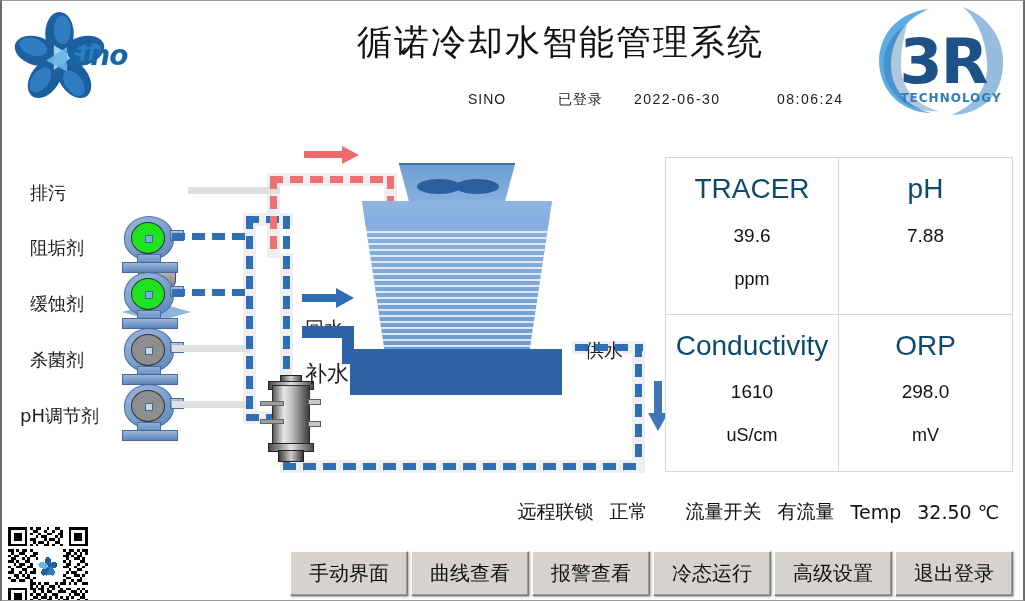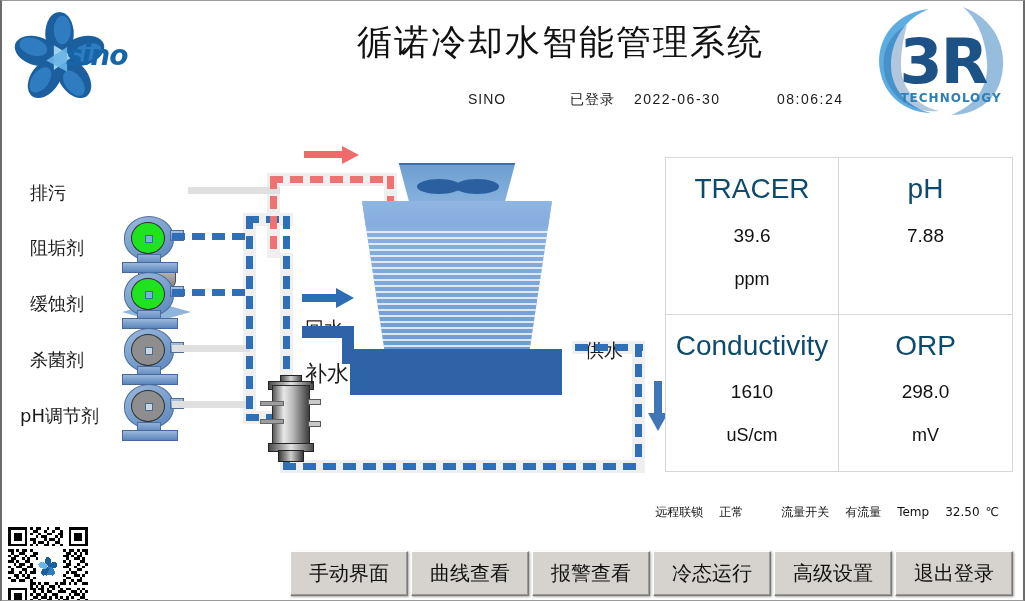--- a/index.html
+++ b/index.html
@@ -13,21 +13,21 @@
 
   
   #header{position:absolute;left:0;top:0;width:100%;height:122px;}
   #title{
     position:absolute;left:0;top:18px;width:100%;text-align:center;
     font-size:35px;color:#111;letter-spacing:2px;
     font-family:"DejaVu Sans","Liberation Sans",sans-serif;font-weight:400;padding-left:48px;
   }
   .hdr-meta{position:absolute;top:90px;font-size:14px;color:#1b1b1b;letter-spacing:1px;white-space:nowrap;}
   #meta-user{left:466px;}
-  #meta-login{left:568px;}
+  #meta-login{left:556px;}
   #meta-date{left:632px;letter-spacing:1.5px;}
   #meta-time{left:775px;letter-spacing:1.5px;}
 
   
   #sino-logo{position:absolute;left:8px;top:6px;width:150px;height:106px;}
   #sino-flower{position:absolute;left:2px;top:4px;width:95px;height:95px;}
   #sino-word{
     position:absolute;left:56px;top:32px;font-size:28px;font-weight:bold;
     font-style:italic;color:#1565a8;letter-spacing:-1px;
     font-family:"DejaVu Sans","Liberation Sans",sans-serif;
@@ -130,21 +130,21 @@
     padding-top:16px;box-sizing:border-box;border-right:1px solid #d7d7d7;border-bottom:1px solid #d7d7d7;}
   .cell:nth-child(2),.cell:nth-child(4){border-right:none;}
   .cell:nth-child(3),.cell:nth-child(4){border-bottom:none;}
   .cell .name{font-size:28px;color:#0c4a6e;line-height:1.1;}
   .cell .val{font-size:19px;color:#111;margin-top:20px;}
   .cell .unit{font-size:18px;color:#111;margin-top:22px;}
 
   
   #status-row{position:absolute;left:0;top:490px;width:100%;height:42px;
     display:flex;align-items:center;justify-content:flex-end;padding-right:24px;box-sizing:border-box;}
-  #status-row .st{font-size:12px;color:#111;white-space:nowrap;
+  #status-row .st{font-size:19px;color:#111;white-space:nowrap;
     font-family:"DejaVu Sans","Liberation Sans",sans-serif;}
   #status-row .gap-s{margin-left:16px;text-align:right;} #status-row .gap-l{margin-left:38px;}
 
   
   #button-bar{position:absolute;left:288px;top:550px;width:723px;height:45px;display:flex;}
   .btn{flex:1;margin-right:3px;background:#d6d3ce;
     border:1px solid #ffffff;border-right-color:#7a7a7a;border-bottom-color:#7a7a7a;
     box-shadow:inset -1px -1px 0 #9c9a97, 1px 1px 2px rgba(0,0,0,.35);
     display:flex;align-items:center;justify-content:center;
     font-size:20px;color:#111;cursor:pointer;

